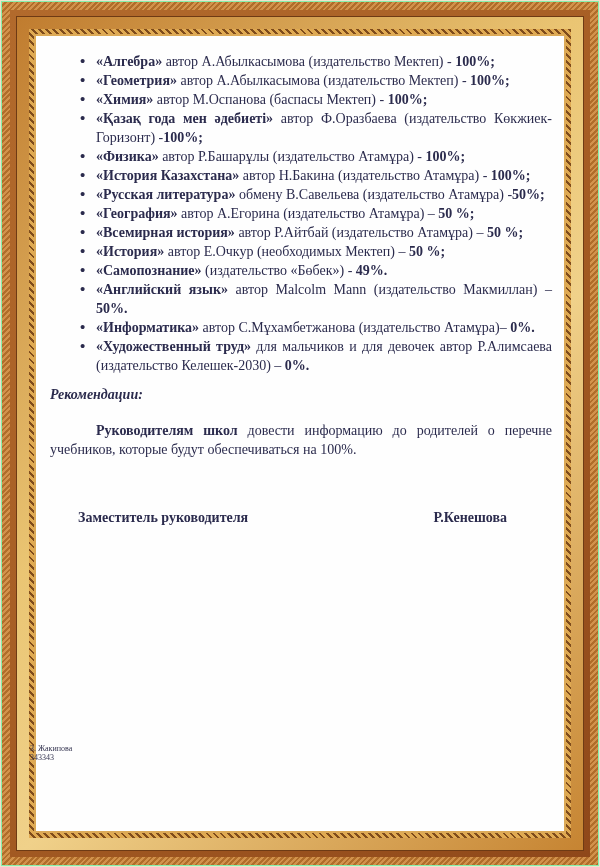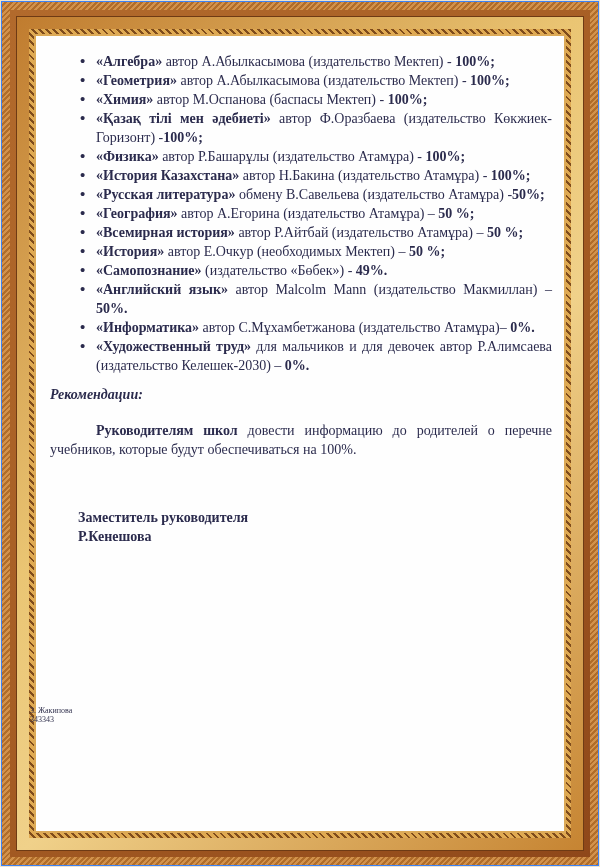--- a/index.html
+++ b/index.html
@@ -4,21 +4,21 @@
 <style>
   html, body {
     margin: 0; padding: 0;
     width: 600px; height: 867px;
     overflow: hidden;
     font-family: "Liberation Serif", "DejaVu Serif", serif;
   }
   
   .fr { width: 100%; height: 100%; box-sizing: border-box; }
   .f-cream   { padding: 1px;  background: #efe3cc; }
-  .f-dark1   { padding: 1px;  background: #3b82f6; }
+  .f-dark1   { padding: 1px;  background: #86efac; }
   .f-hatch   { padding: 8px;  background: repeating-linear-gradient(135deg, #d2924c 0 2px, #b06d2a 2px 4px); }
   .f-brown   { padding: 6px;  background: linear-gradient(135deg, #b26a2c 0%, #a65d24 50%, #8f481a 100%); }
   .f-dark2   { padding: 1px;  background: #6e3a14; }
   .f-gold    { padding: 12px; background: linear-gradient(135deg, #c07c2f 0%, #eac573 40%, #f0d18a 60%, #c68432 100%); }
   .f-dentil  { padding: 5px;  background: repeating-linear-gradient(45deg, #e0aa52 0 3px, #7f4c1c 3px 5px); }
   .f-goldline{ padding: 2px;  background: #dcaa58; }
 
   
   .page {
     position: relative;
@@ -76,28 +76,27 @@
   }
 
   
   .sig-row {
     margin-top: 49px;
     display: flex;
     justify-content: space-between;
     padding-left: 28px;
     padding-right: 45px;
     font-weight: bold;
-    flex-direction: column;
   }
 
   
   .footer-note {
     position: absolute;
     left: -6px;
-    top: 670px;
+    top: 708px;
     font-size: 8px;
     line-height: 9px;
     color: #33334f;
     white-space: nowrap;
   }
 </style>
 </head>
 <body>
 
 <div class="fr f-cream">
@@ -108,21 +107,21 @@
      <div class="fr f-gold">
       <div class="fr f-dentil">
        <div class="fr f-goldline">
 
         <div class="page">
 
           <div class="book-list">
                       <div class="li"><span class="bld">«Алгебра»</span><span> автор А.Абылкасымова (издательство Мектеп) - </span><span class="bld">100%;</span></div>
                       <div class="li"><span class="bld">«Геометрия»</span><span> автор А.Абылкасымова (издательство Мектеп) - </span><span class="bld">100%;</span></div>
                       <div class="li"><span class="bld">«Химия»</span><span> автор М.Оспанова (баспасы Мектеп) - </span><span class="bld">100%;</span></div>
-                      <div class="li"><span class="bld">«Қазақ тілі мен әдебиеті»</span><span> автор Ф.Оразбаева (издательство Көкжиек-Горизонт) -</span><span class="bld">100%;</span></div>
+                      <div class="li"><span class="bld">«Қазақ года мен әдебиеті»</span><span> автор Ф.Оразбаева (издательство Көкжиек-Горизонт) -</span><span class="bld">100%;</span></div>
                       <div class="li"><span class="bld">«Физика»</span><span> автор Р.Башарұлы (издательство Атамұра) - </span><span class="bld">100%;</span></div>
                       <div class="li"><span class="bld">«История Казахстана»</span><span> автор Н.Бакина (издательство Атамұра) - </span><span class="bld">100%;</span></div>
                       <div class="li"><span class="bld">«Русская литература»</span><span> обмену В.Савельева (издательство Атамұра) -</span><span class="bld">50%;</span></div>
                       <div class="li"><span class="bld">«География»</span><span> автор А.Егорина (издательство Атамұра) – </span><span class="bld">50 %;</span></div>
                       <div class="li"><span class="bld">«Всемирная история»</span><span> автор Р.Айтбай  (издательство Атамұра) – </span><span class="bld">50 %;</span></div>
                       <div class="li"><span class="bld">«История»</span><span> автор Е.Очкур (необходимых Мектеп) – </span><span class="bld">50 %;</span></div>
                       <div class="li"><span class="bld">«Самопознание»</span><span>  (издательство «Бөбек»)  - </span><span class="bld">49%.</span></div>
                       <div class="li"><span class="bld">«Английский язык»</span><span> автор Malcolm Mann (издательство Макмиллан) – </span><span class="bld">50%.</span></div>
                       <div class="li"><span class="bld">«Информатика»</span><span> автор С.Мұхамбетжанова (издательство  Атамұра)– </span><span class="bld">0%.</span></div>
                       <div class="li"><span class="bld">«Художественный труд»</span><span> для мальчиков и для девочек автор Р.Алимсаева (издательство Келешек-2030) – </span><span class="bld">0%.</span></div>

